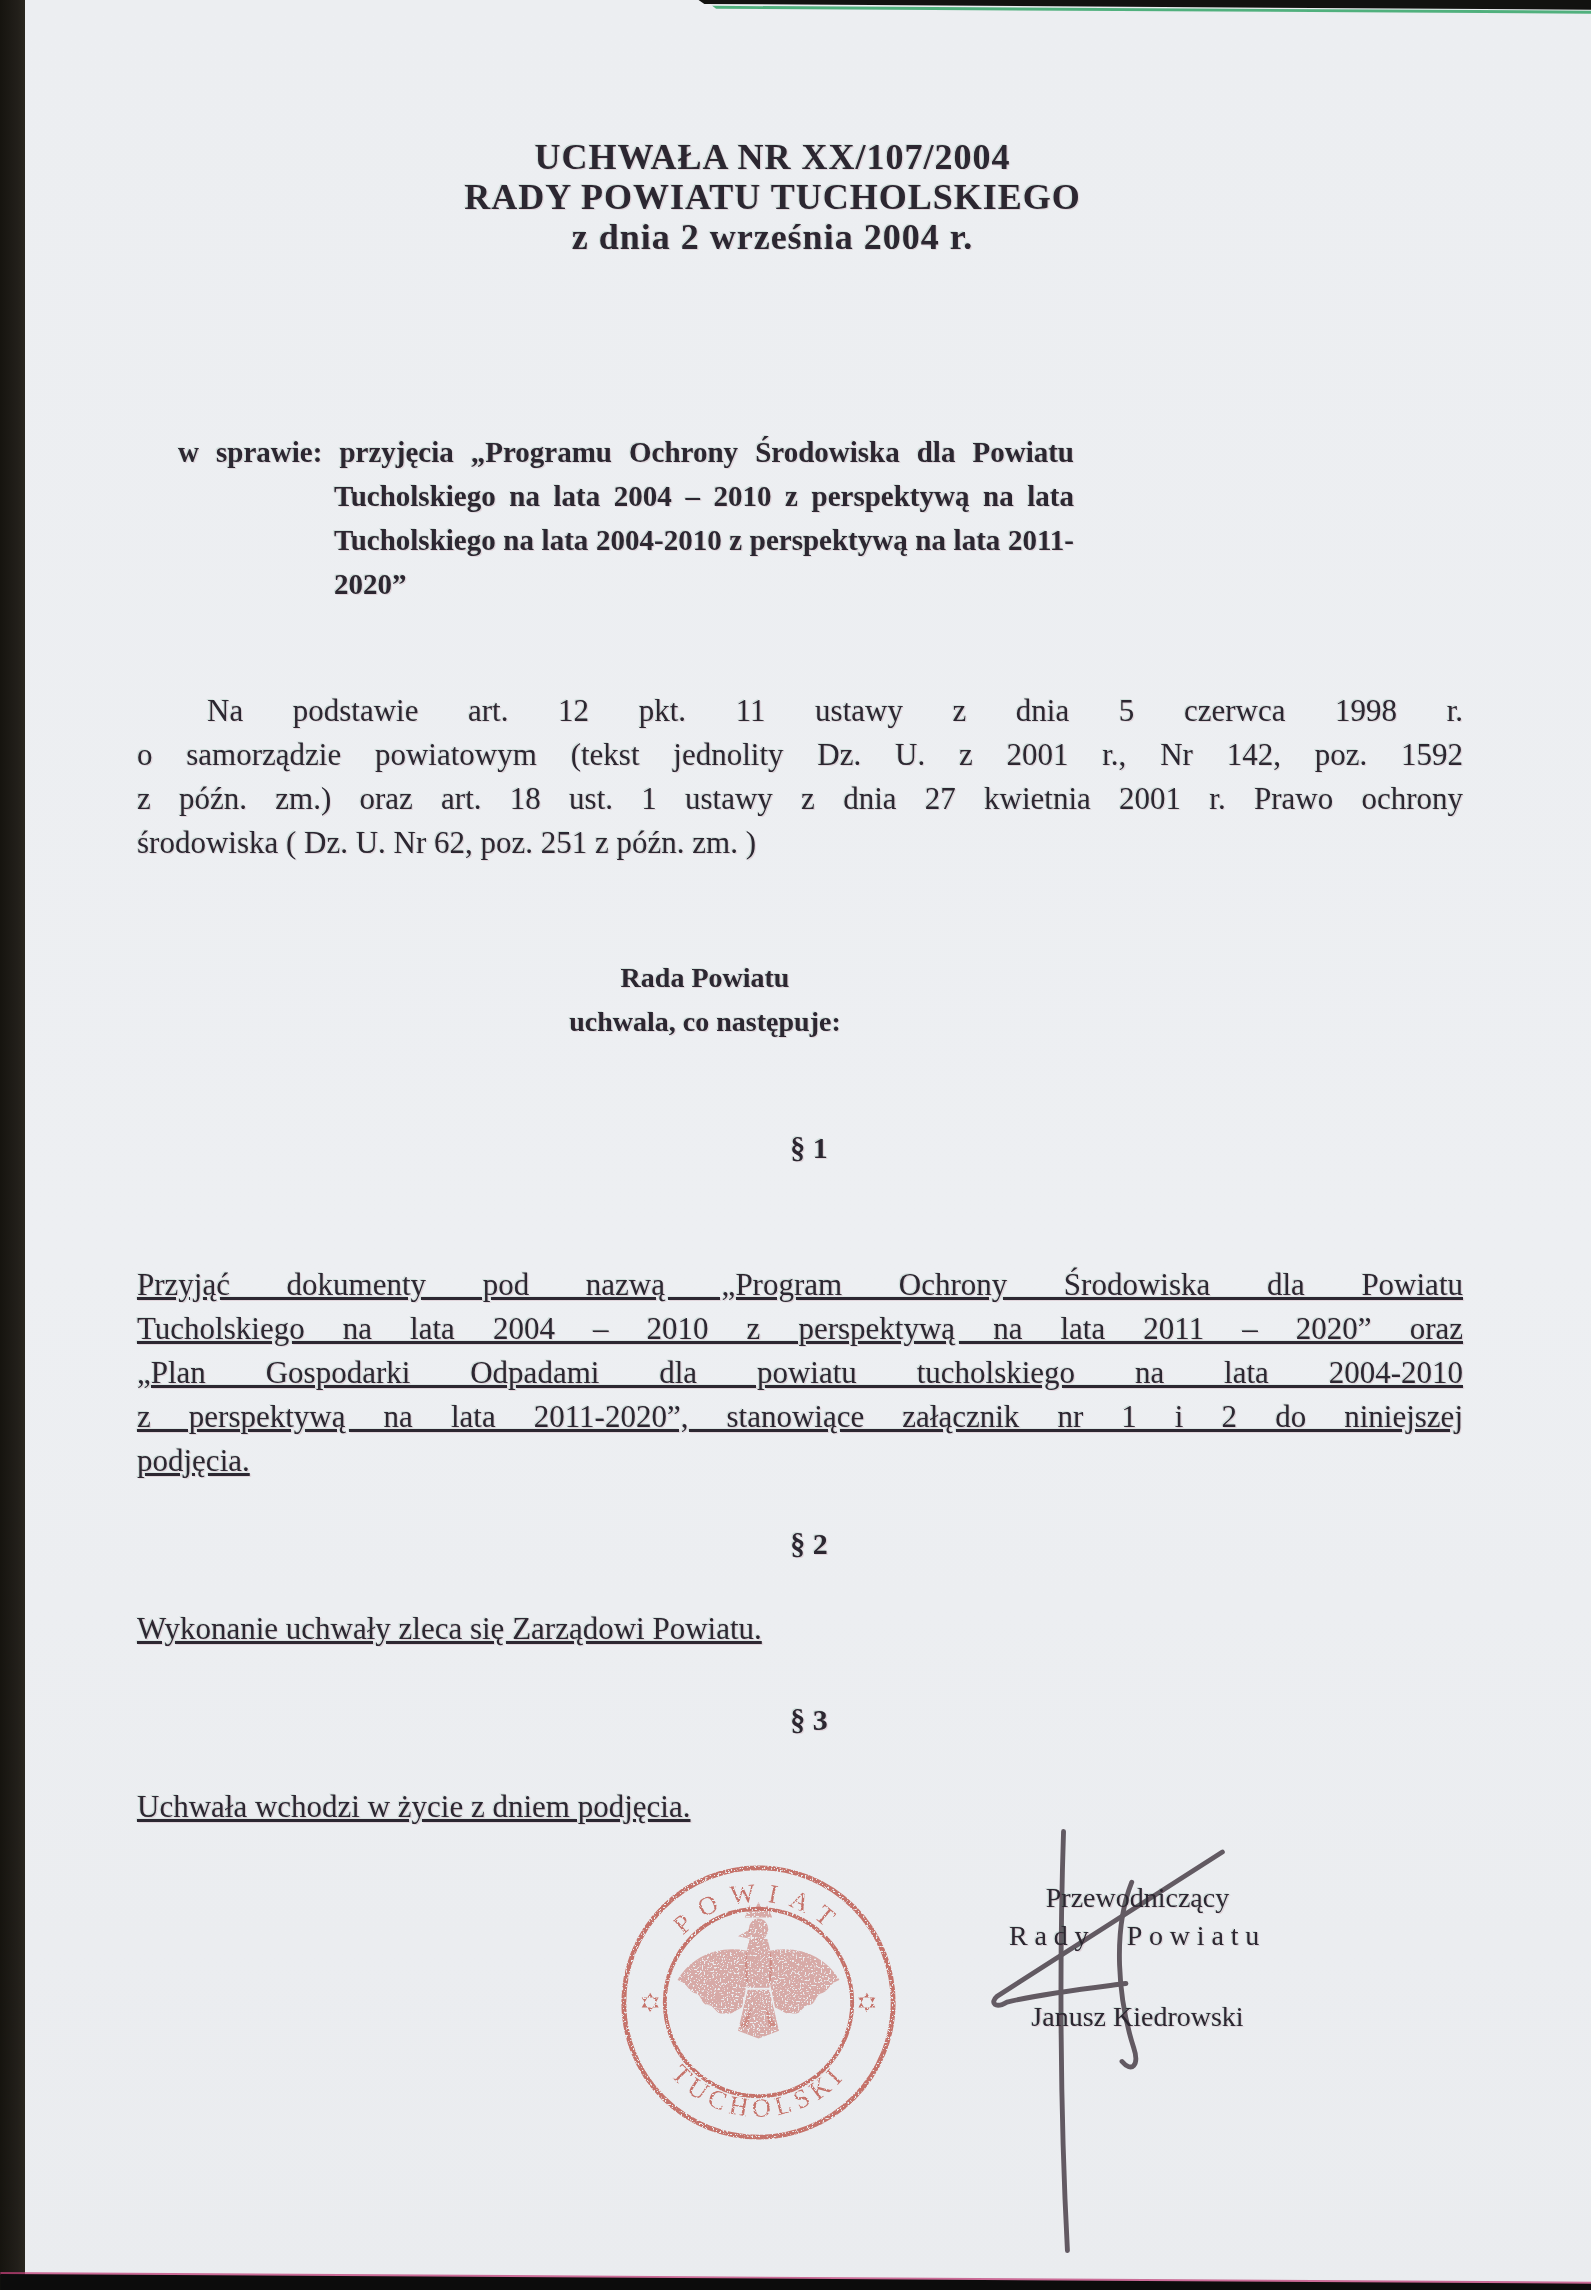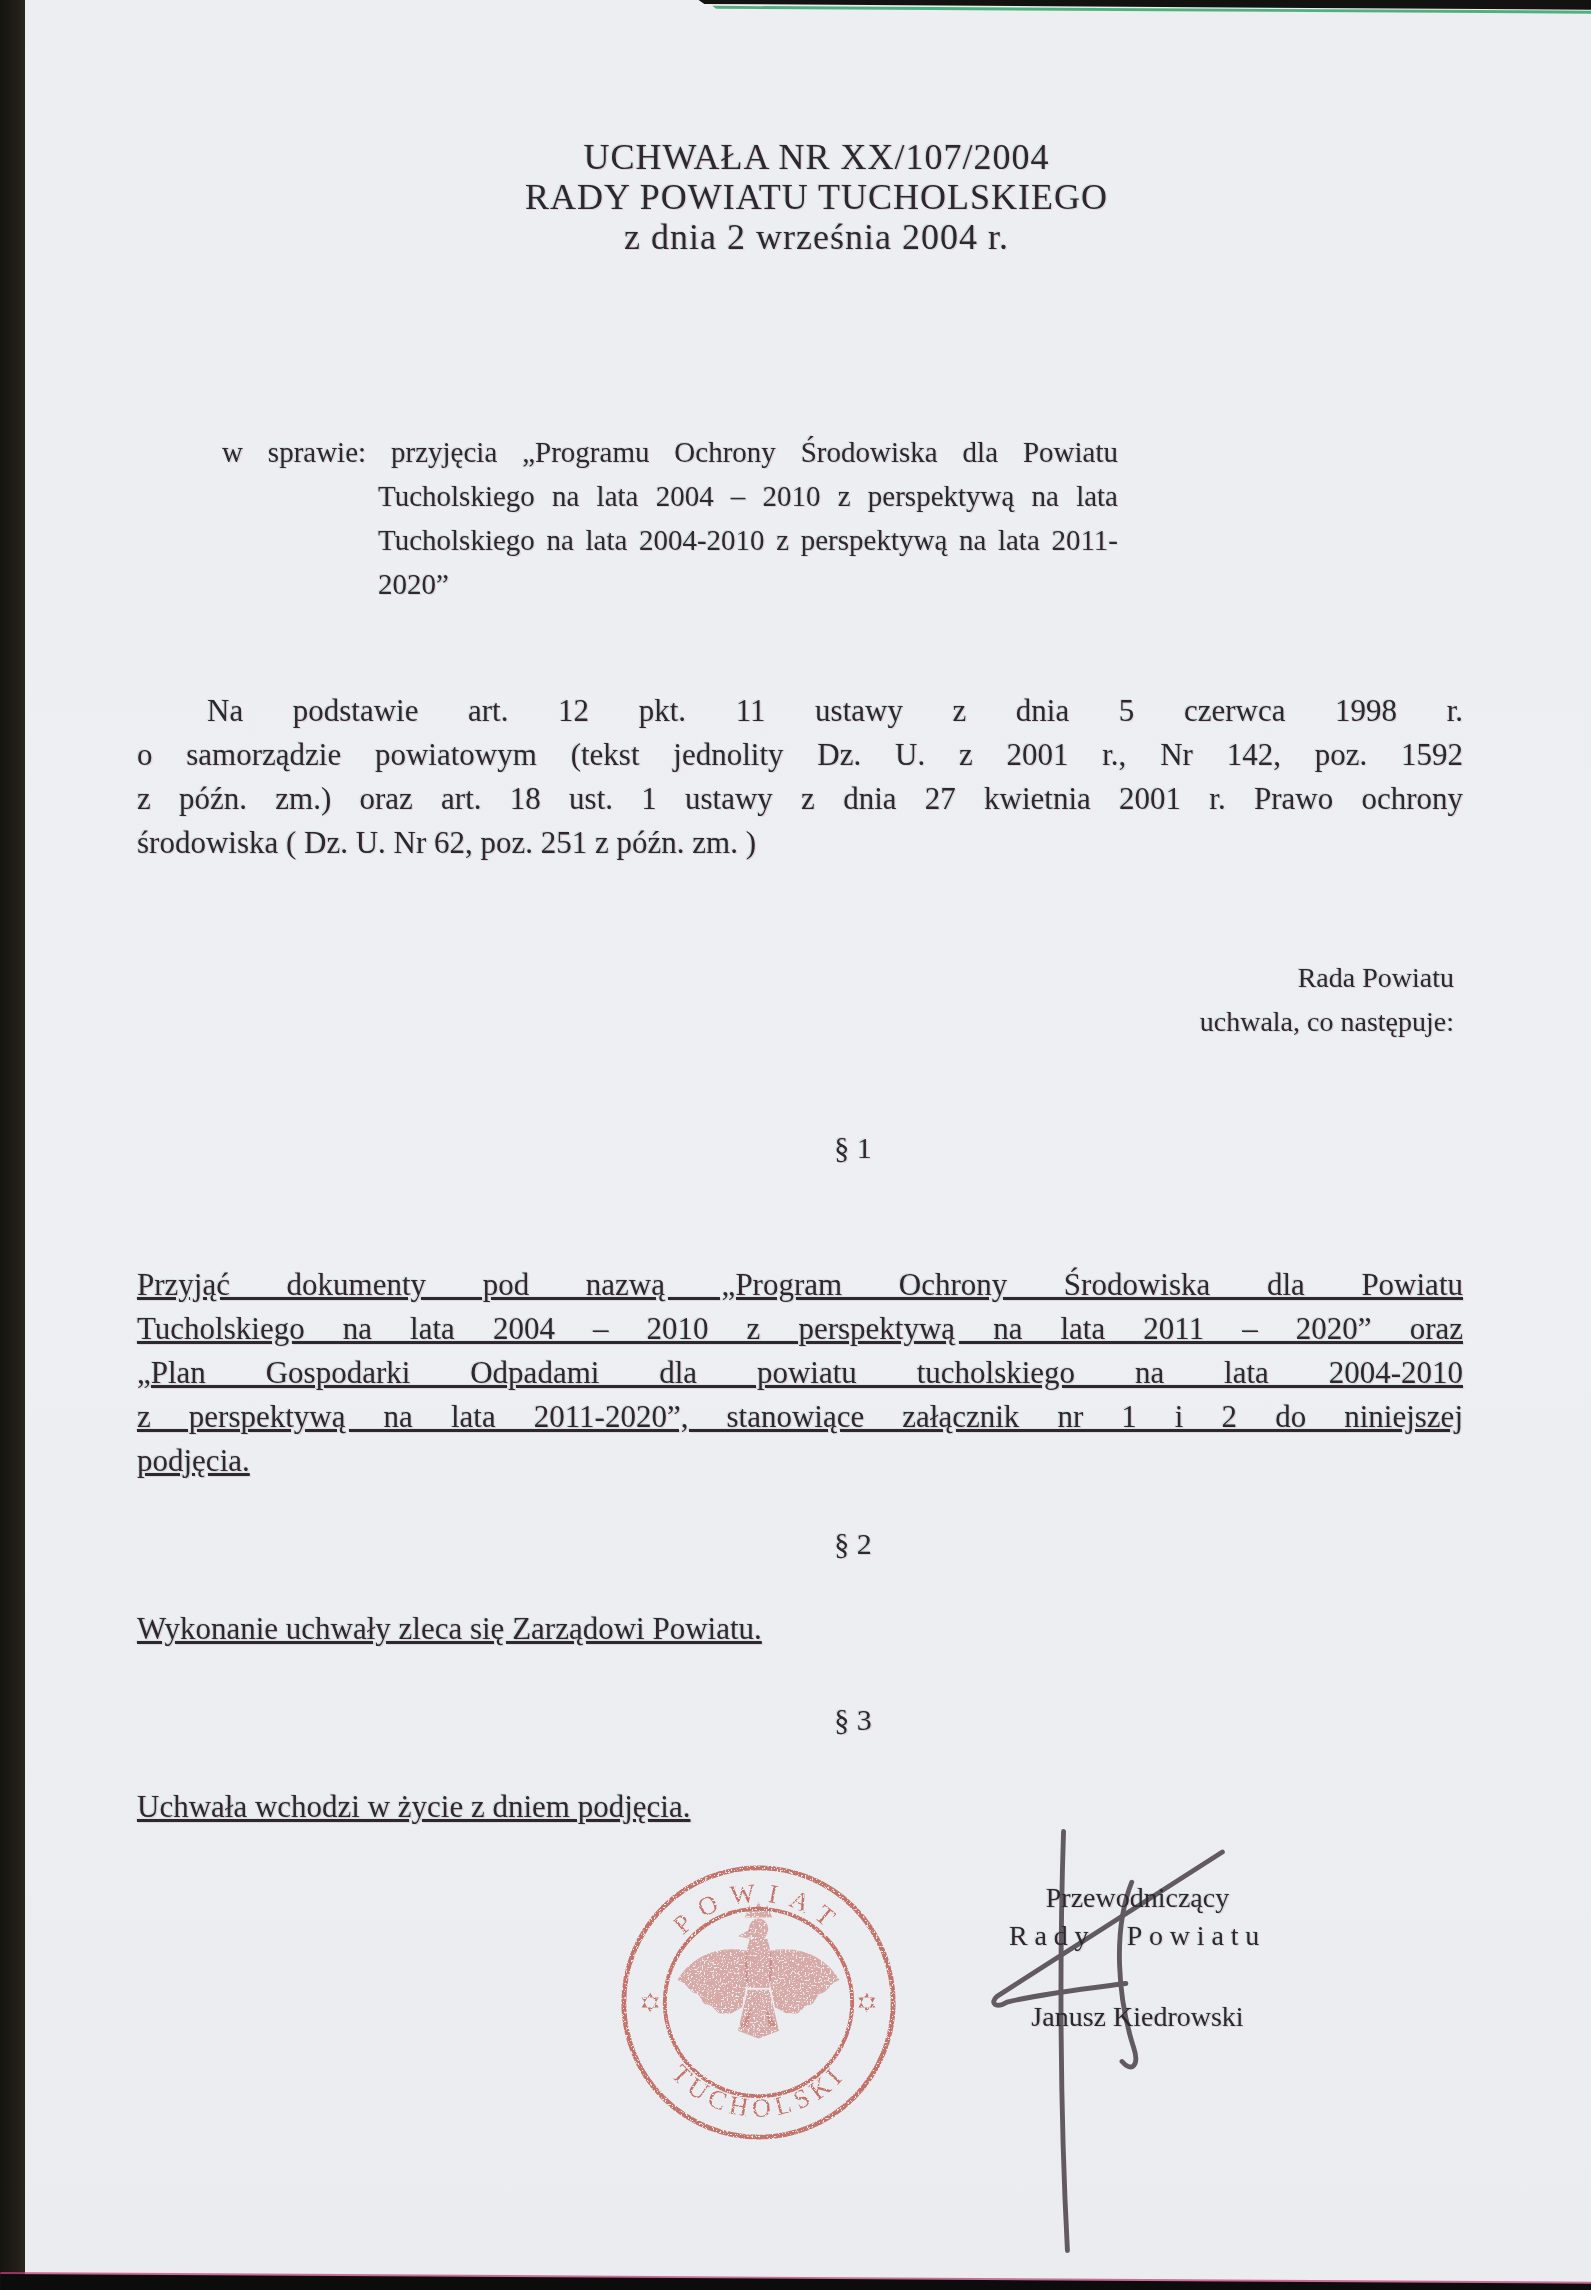--- a/index.html
+++ b/index.html
@@ -6,39 +6,39 @@
   .scan {
     position:relative; width:1592px; height:2291px; overflow:hidden;
     background:linear-gradient(180deg,#eceef1 0%, #edeff2 55%, #eaecef 100%);
   }
   .abs { position:absolute; }
   .ink {
     font-family:"Liberation Serif", serif;
     color:#2c2731;
     text-shadow:1.2px 1px 0 rgba(150,35,70,.13), -1.2px -0.6px 0 rgba(25,120,75,.13);
   }
-  .b { font-weight:normal;padding-left:44px; }
+  .b { font-weight:bold; }
   .jl { text-align:justify; text-align-last:justify; }
   .ll { text-align:right; text-align-last:left; }
 
   .edge-left { left:0; top:0; width:25px; height:2291px;
     background:linear-gradient(90deg,#16140f 0%, #221f1a 70%, #2a271f 100%); }
   .edge-top { left:0; top:0; width:1592px; height:15.6px; }
   .edge-bottom { left:0; top:2271px; width:1592px; height:19.5px; }
 
   .title-block { left:0; top:137px; width:1545px; text-align:center;
     font-size:36px; line-height:40px; letter-spacing:1px; }
 
   .subject { left:178px; top:430px; width:896px; font-size:29px; line-height:44px; }
   .subject .ind { padding-left:156px; }
 
   .legal { left:137px; top:689px; width:1326px; font-size:31px; line-height:44px; }
   .legal .ind1 { text-indent:70px; }
 
-  .intro { left:0; top:956px; width:1410px; text-align:right;
+  .intro { left:0; top:956px; width:1410px; text-align:center;
     font-size:28px; line-height:44px; }
 
   .secmark { left:27px; width:1564px; text-align:center; font-size:30px; }
   .para { left:137px; width:1326px; font-size:31px; line-height:44px;text-decoration:underline; }
 
   .sigline { left:926px; width:423px; text-align:center; font-size:28px; white-space:nowrap; }
   .sig-spread { letter-spacing:6.8px; word-spacing:17.6px; }
 
   .stamp-svg { left:617px; top:1861px; }
   .sig-svg { left:917px; top:1812px; }

